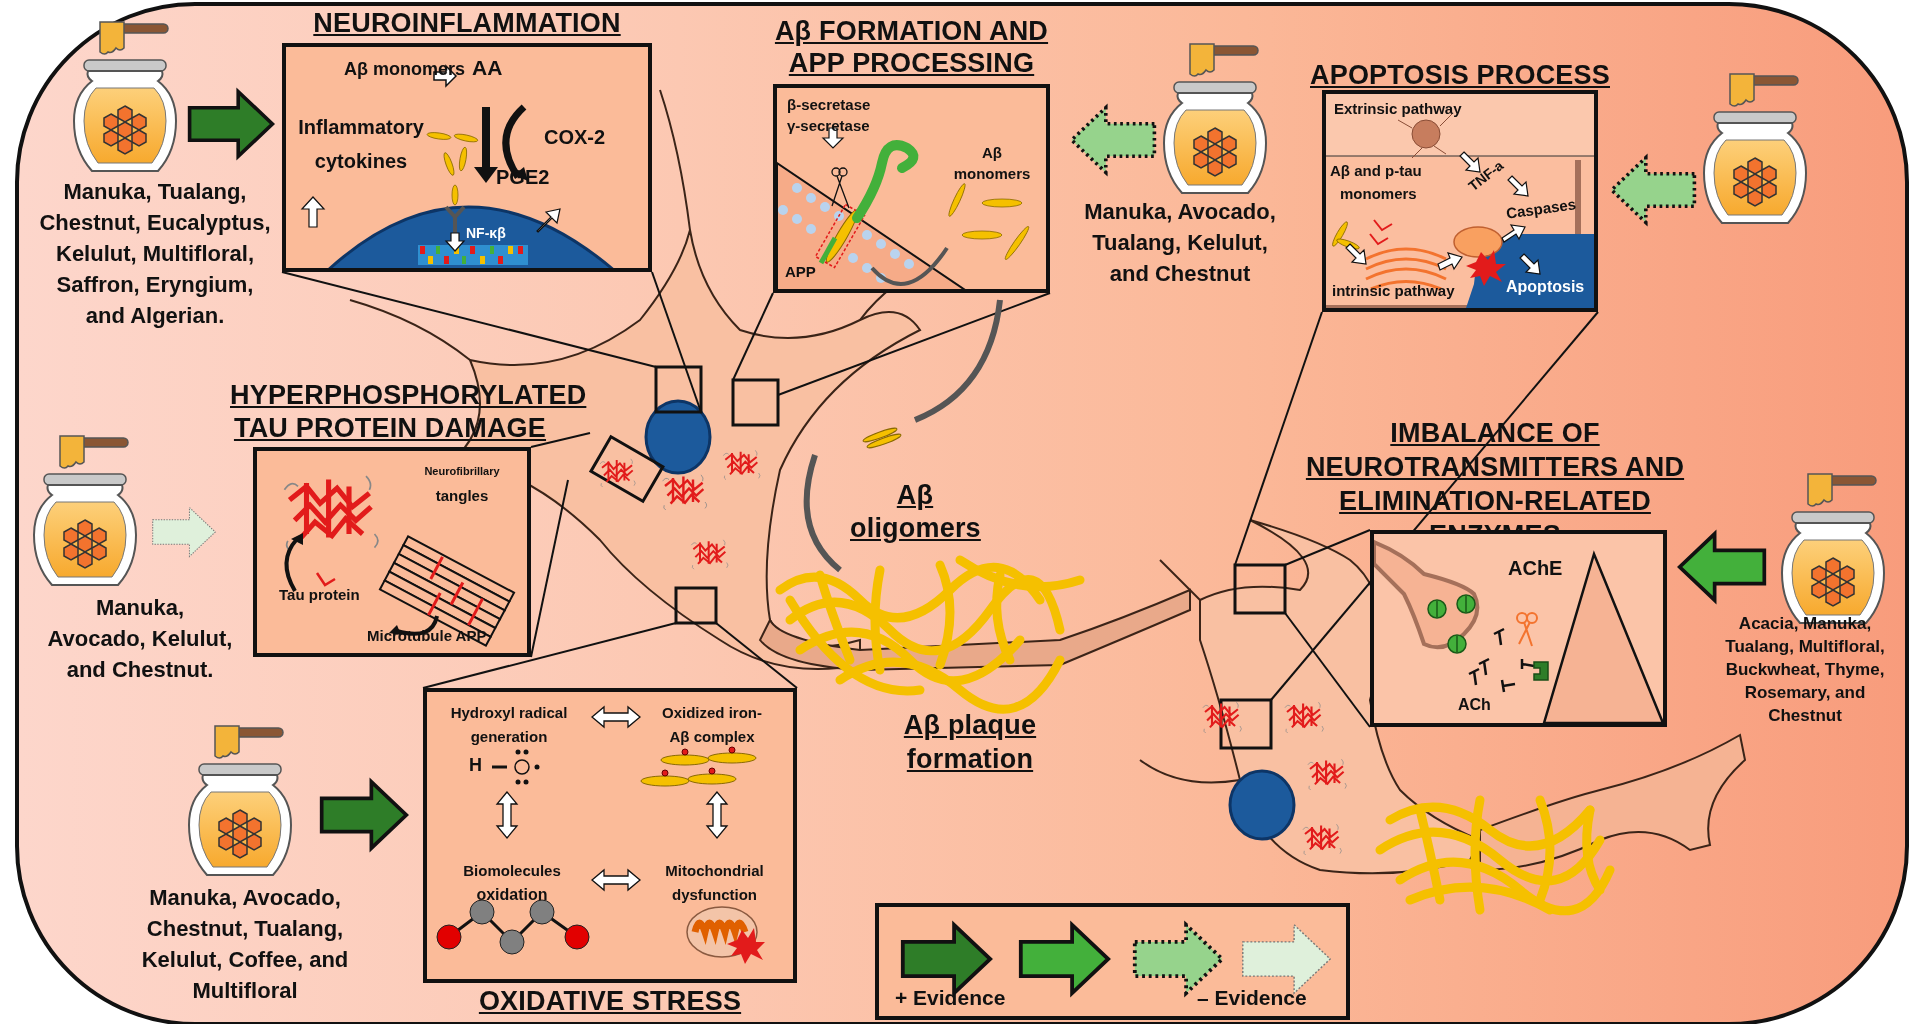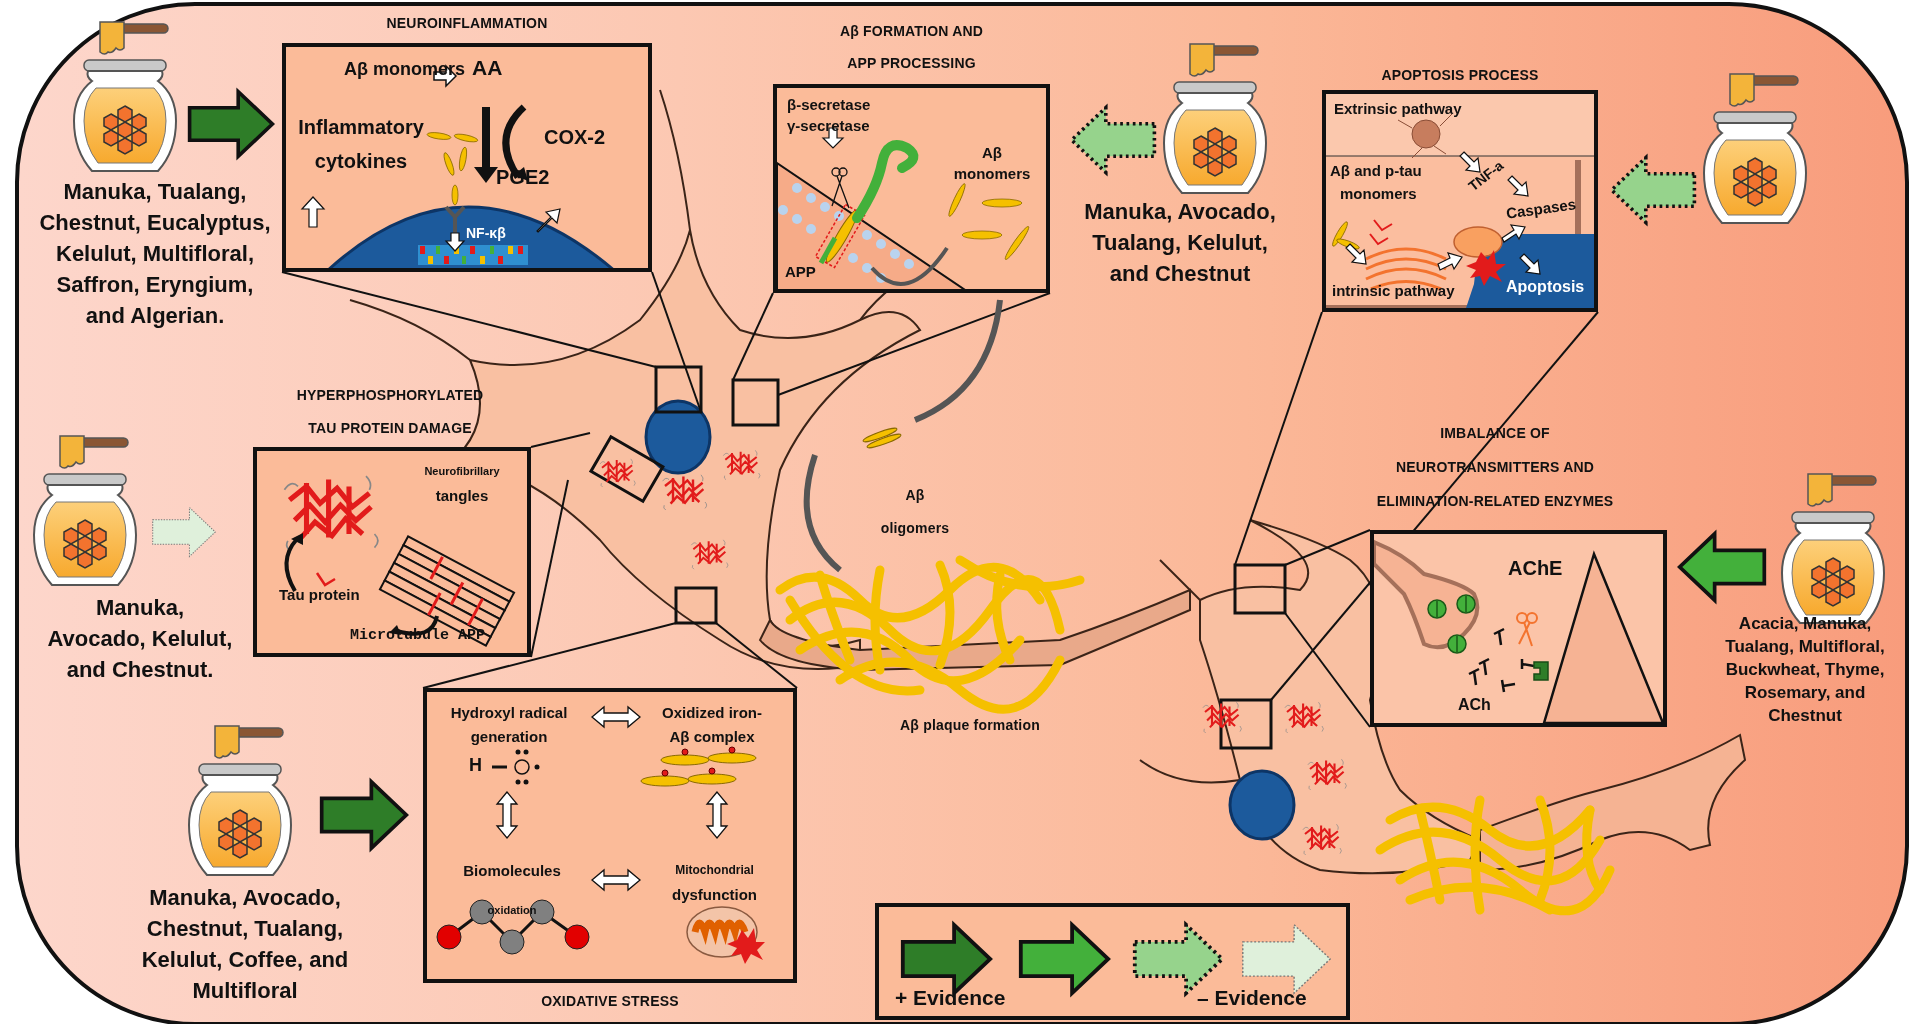--- a/index.html
+++ b/index.html
@@ -1,20 +1,20 @@
 <!DOCTYPE html>
 <html><head>
 <meta charset="utf-8">
 <style>
   html,body{margin:0;padding:0;}
   body{width:1920px;height:1024px;position:relative;overflow:hidden;background:#ffffff;font-family:"Liberation Sans","DejaVu Sans",sans-serif;color:#111;}
   .frame{position:absolute;left:15px;top:2px;width:1886px;height:1016px;border:4px solid #111;border-radius:180px 180px 180px 180px;
     background:linear-gradient(90deg,#fdd6cb 0%,#fcc8b2 35%,#fbb898 65%,#f89c7c 100%);}
   .abs{position:absolute;}
-  .title{position:absolute;font-weight:bold;font-size:14px;text-align:center;line-height:34px;letter-spacing:0.2px;color:#111;}
+  .title{position:absolute;font-weight:bold;font-size:27px;text-align:center;line-height:34px;letter-spacing:0.2px;color:#111;text-decoration:underline;}
   .box{position:absolute;border:4px solid #111;background:#fbbb99;overflow:hidden;}
   .honey-list{position:absolute;font-weight:bold;font-size:22px;text-align:center;line-height:31px;color:#111;}
   .honey-list.small{font-size:17px;line-height:23px;}
   .lbl{position:absolute;font-weight:bold;font-size:17px;line-height:21px;color:#111;white-space:nowrap;}
   .lbl.c{text-align:center;}
   .lbl.w{color:#fff;}
   svg{position:absolute;overflow:visible;}
   .jar{position:absolute;}
 </style>
 </head>
@@ -316,21 +316,21 @@
     </g>
     <path d="M38 140 Q20 110 40 88" stroke="#111" stroke-width="4" fill="none"></path>
       <path d="M34 88 l12 -6 l0 12 z" fill="#111"></path>
     <path d="M180 165 Q175 190 140 180" stroke="#111" stroke-width="4" fill="none"></path>
       <path d="M140 174 l-8 8 l12 2 z" fill="#111"></path>
     <path d="M60 122 l8 12 l10 -6" stroke="#e21b1b" stroke-width="2.5" fill="none"></path>
   </svg>
   <div class="lbl c" style="left:140px;top:10px;width:130px;font-size:11px;">Neurofibrillary</div>
   <div class="lbl c" style="left:140px;top:34px;width:130px;font-size:15px;">tangles</div>
   <div class="lbl" style="left:22px;top:133px;font-size:15px;">Tau protein</div>
-  <div class="lbl" style="left:93px;top:174px;font-size:15px;font-family:Liberation Mono, monospace;">Microtubule APP</div>
+  <div class="lbl" style="left:110px;top:174px;font-size:15px;">Microtubule APP</div>
 </div>
 
 <div class="title" style="left:860px;top:478px;width:110px;">Aβ</div>
 <div class="title" style="left:850px;top:511px;width:130px;">oligomers</div>
 <div class="title" style="left:850px;top:708px;width:240px;">Aβ plaque formation</div>
 
 <div class="title" style="left:1300px;top:416px;width:390px;">IMBALANCE OF</div>
 <div class="title" style="left:1300px;top:450px;width:390px;">NEUROTRANSMITTERS AND</div>
 <div class="title" style="left:1300px;top:484px;width:390px;">ELIMINATION-RELATED ENZYMES</div>
 <div class="box" style="left:1370px;top:530px;width:289px;height:189px;background:#fbc4a8;text-decoration:underline;">
@@ -403,22 +403,22 @@
       <path d="M268 240 q4 -18 10 0 q4 -18 10 0 q4 -18 10 0 q4 -18 10 0 q4 -18 10 0" stroke="#e06000" stroke-width="7" fill="none"></path>
       <polygon points="310,248 315,238 321,246 327,236 329,250 338,250 330,258 336,268 324,262 318,272 314,262 304,264 310,256 300,252" fill="#e21b1b"></polygon>
     </g>
   </svg>
   <div class="lbl c" style="left:2px;top:10px;width:160px;font-size:15px;">Hydroxyl radical</div>
   <div class="lbl c" style="left:2px;top:34px;width:160px;font-size:15px;">generation</div>
   <div class="lbl" style="left:42px;top:63px;font-size:18px;">H</div>
   <div class="lbl c" style="left:210px;top:10px;width:150px;font-size:15px;">Oxidized iron-</div>
   <div class="lbl c" style="left:210px;top:34px;width:150px;font-size:15px;">Aβ complex</div>
   <div class="lbl c" style="left:10px;top:168px;width:150px;font-size:15px;">Biomolecules</div>
-  <div class="lbl c" style="left:10px;top:192px;width:150px;font-size:11px;margin-top:16px;">oxidation</div>
-  <div class="lbl c" style="left:210px;top:168px;width:155px;font-size:12px;">Mitochondrial</div>
+  <div class="lbl c" style="left:10px;top:192px;width:150px;font-size:16px;">oxidation</div>
+  <div class="lbl c" style="left:210px;top:168px;width:155px;font-size:15px;">Mitochondrial</div>
   <div class="lbl c" style="left:210px;top:192px;width:155px;font-size:15px;">dysfunction</div>
 </div>
 <div class="title" style="left:423px;top:984px;width:374px;">OXIDATIVE STRESS</div>
 
 <svg class="jar" style="left:70px;top:18px" width="110" height="160">
     <use href="#jar"></use>
   </svg>
 <svg style="left:186px;top:86px" width="90" height="76">
     <use href="#arrowR" width="90" height="76" fill="#2e7d28" stroke="#111" stroke-width="4"></use>
   </svg>

